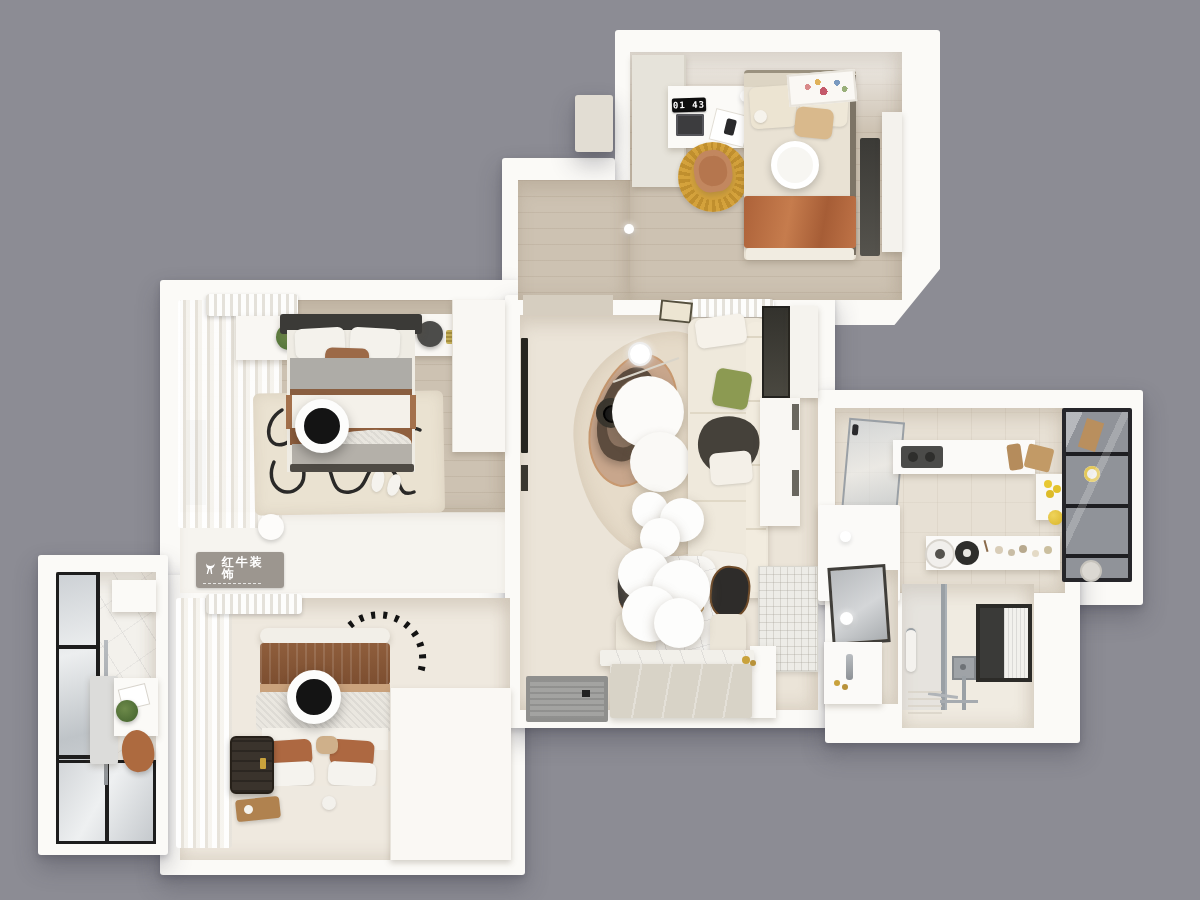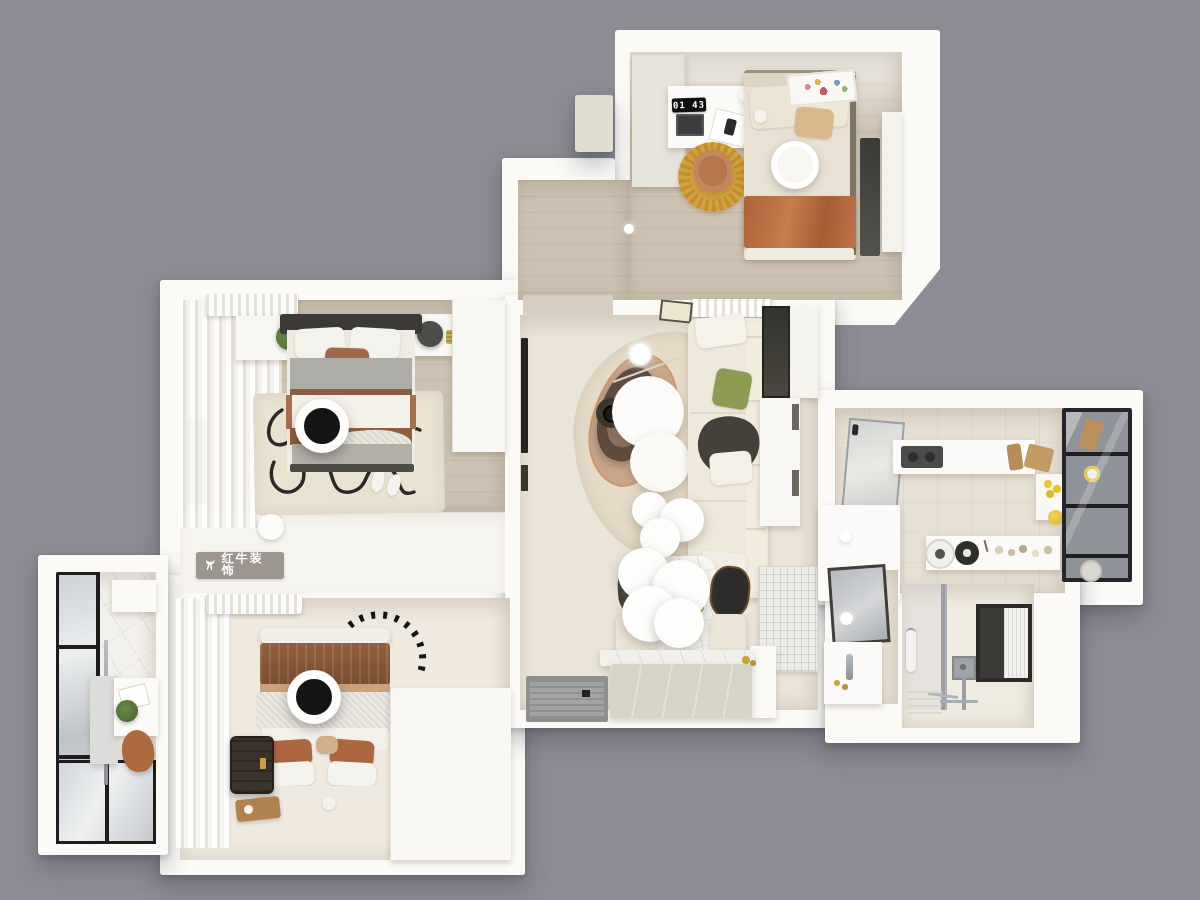--- a/index.html
+++ b/index.html
@@ -293,21 +293,21 @@
     </div>
     <div class="abs" style="left:962px;top:676px;width:4px;height:34px;background:var(--chrome)"></div>
     <div class="abs" style="left:940px;top:700px;width:38px;height:3px;background:#a6abb0"></div>
     <div class="abs" style="left:928px;top:694px;width:30px;height:3px;background:#b0b4b8;transform:rotate(8deg)"></div>
     <div class="abs" style="left:908px;top:688px;width:34px;height:26px;background:repeating-linear-gradient(0deg,#d8d2c6 0 2px,transparent 2px 7px);opacity:.75"></div>
     <div class="abs" style="left:976px;top:604px;width:56px;height:78px;border:4px solid #2c2b28;background:#3a3a38;box-sizing:border-box">
       <div class="abs" style="left:50%;top:0;width:50%;height:100%;background:#f2f1ed;background-image:repeating-linear-gradient(90deg,rgba(150,150,150,.25) 0 1px,transparent 1px 4px)"></div>
     </div>
   </div>
 
-  <div class="wm" style="left:196px;top:552px;width:88px;height:27px;box-sizing:border-box">
+  <div class="wm" style="left:196px;top:552px;width:88px;height:36px;box-sizing:border-box">
     <div class="row">
       <svg width="15" height="15" viewBox="0 0 24 24">
           <path d="M5 4c2 3 4 4 7 4s5-1 7-4c0 4-2 7-5 8l1 9h-2l-1.5-8h-1L8 21H6l2-9C6 11 5 8 5 4z" fill="#fff"></path>
         </svg>
       <span class="txt">红牛装饰</span>
     </div>
     <div class="sub"></div>
   </div>
 
 </div>

